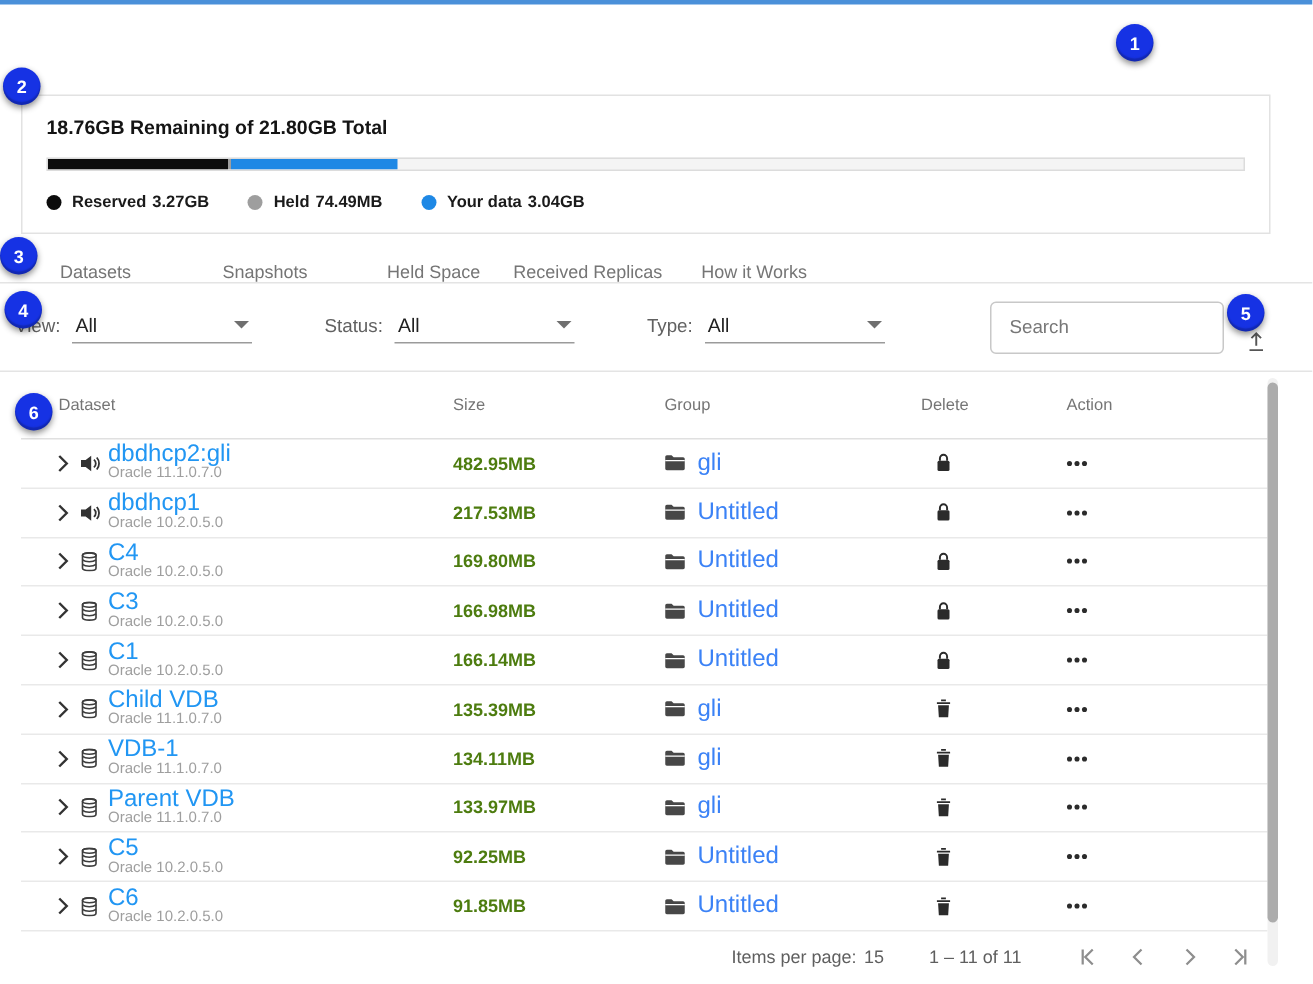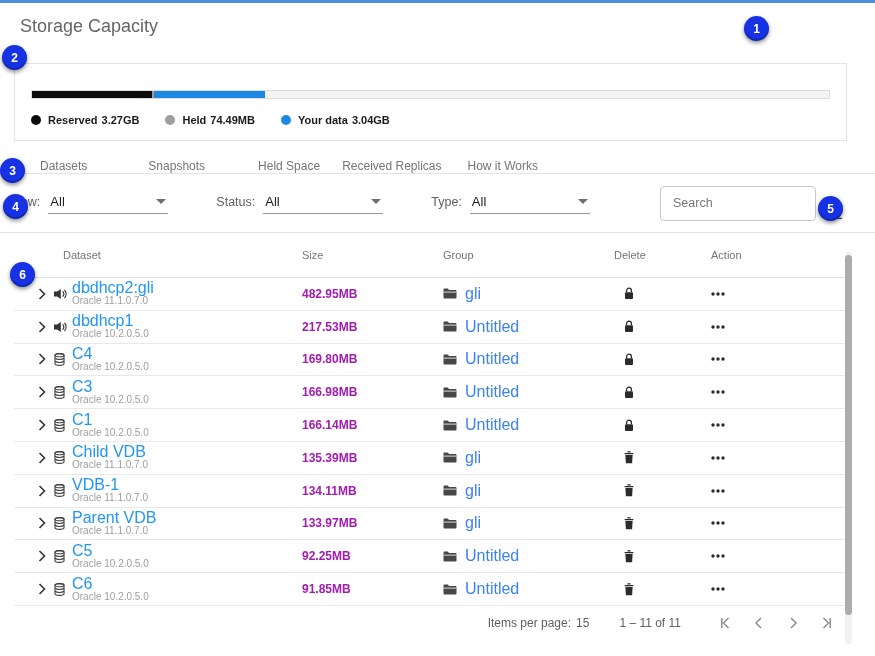--- a/index.html
+++ b/index.html
@@ -52,30 +52,30 @@
     border-radius:4px; padding:0 12px; font-size:12.5px; color:#333; outline:none;
     font-family:inherit; background:#fff; }
   .search-box::placeholder { color:#777; }
   .export-btn { margin-left:14px; margin-top:18px; cursor:pointer; display:inline-flex; }
 
   
   .table-wrap { margin:0 30px 0 14px; position:relative; }
   .thead, .trow { display:grid; padding-left:22px;
     grid-template-columns:18px 18px 230px 141px 171px 97px 1fr; align-items:center; }
   .thead { height:45px; border-bottom:1px solid #e0e0e0; font-size:11px; color:#757575; }
-  .th-dataset { grid-column:1 / 4; padding-left:3px;margin-left:24px; }
+  .th-dataset { grid-column:1 / 4; padding-left:3px; }
   .trow { height:32.8px; border-bottom:1px solid #e9e9e9; }
   .cell { display:flex; align-items:center; min-width:0; }
   .chev { display:inline-flex; cursor:pointer; padding:2px; }
   .ticon { display:inline-flex; }
   .c-name { flex-direction:column; align-items:flex-start; justify-content:center; }
   .dslink { font-size:16px; font-weight:500; color:#2196f3; text-decoration:none;
     cursor:pointer; line-height:13px; }
   .sub { font-size:10px; color:#9e9e9e; line-height:11px; margin-top:1px; }
-  .c-size span { font-size:12px; font-weight:600; color:#a21caf; }
+  .c-size span { font-size:12px; font-weight:600; color:#4d7c0f; }
   .c-group { gap:8px; }
   .gplink { font-size:16px; font-weight:500; color:#3b82f6; text-decoration:none; cursor:pointer; }
   .c-del { padding-left:10px; }
   .dicon { display:inline-flex; cursor:pointer; }
   .dots { display:inline-flex; cursor:pointer; padding:4px 0; }
 
   
   .vscroll { position:absolute; right:23px; top:252px; width:7px; height:392px;
     background:#f1f1f1; border-radius:4px; }
   .vscroll-thumb { position:absolute; top:3px; left:0; width:7px; height:360px;
@@ -99,24 +99,24 @@
   .co-4 { left:3px;  top:194px; }
   .co-5 { left:818px; top:196px; }
   .co-6 { left:10px; top:262px; }
 </style>
 </head>
 <body>
 
 <div class="topbar"></div>
 
 <div class="page-header">
-  <div class="page-title">Storage Capacity</div>
 </div>
 
 <div class="capacity-card">
+  <div class="cap-heading">18.76GB Remaining of 21.80GB Total</div>
   <div class="cap-bar">
     <div class="cap-seg" style="width: 15%; background: rgb(12, 12, 12);"></div>
     <div class="cap-seg" style="width: 0.333945%; background: rgb(158, 158, 158);"></div>
     <div class="cap-seg" style="width: 13.945%; background: rgb(30, 136, 229);"></div>
   </div>
   <div class="cap-legend">
     <div class="legend-item">
       <span class="legend-dot" style="background: rgb(12, 12, 12);"></span>
       <span class="legend-label">Reserved</span>
       <span class="legend-value">3.27GB</span>

